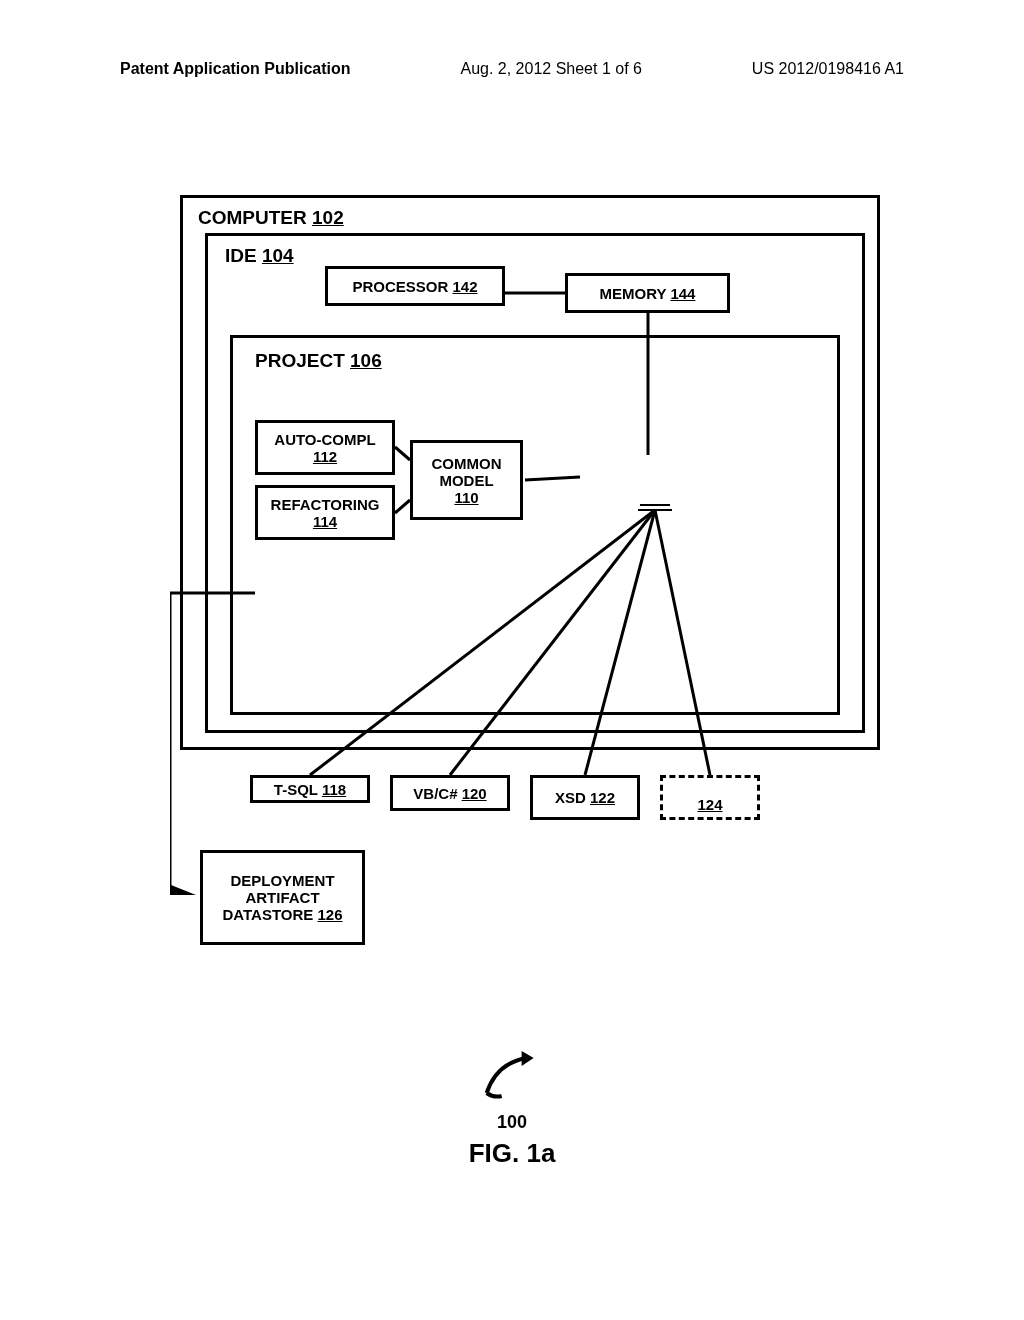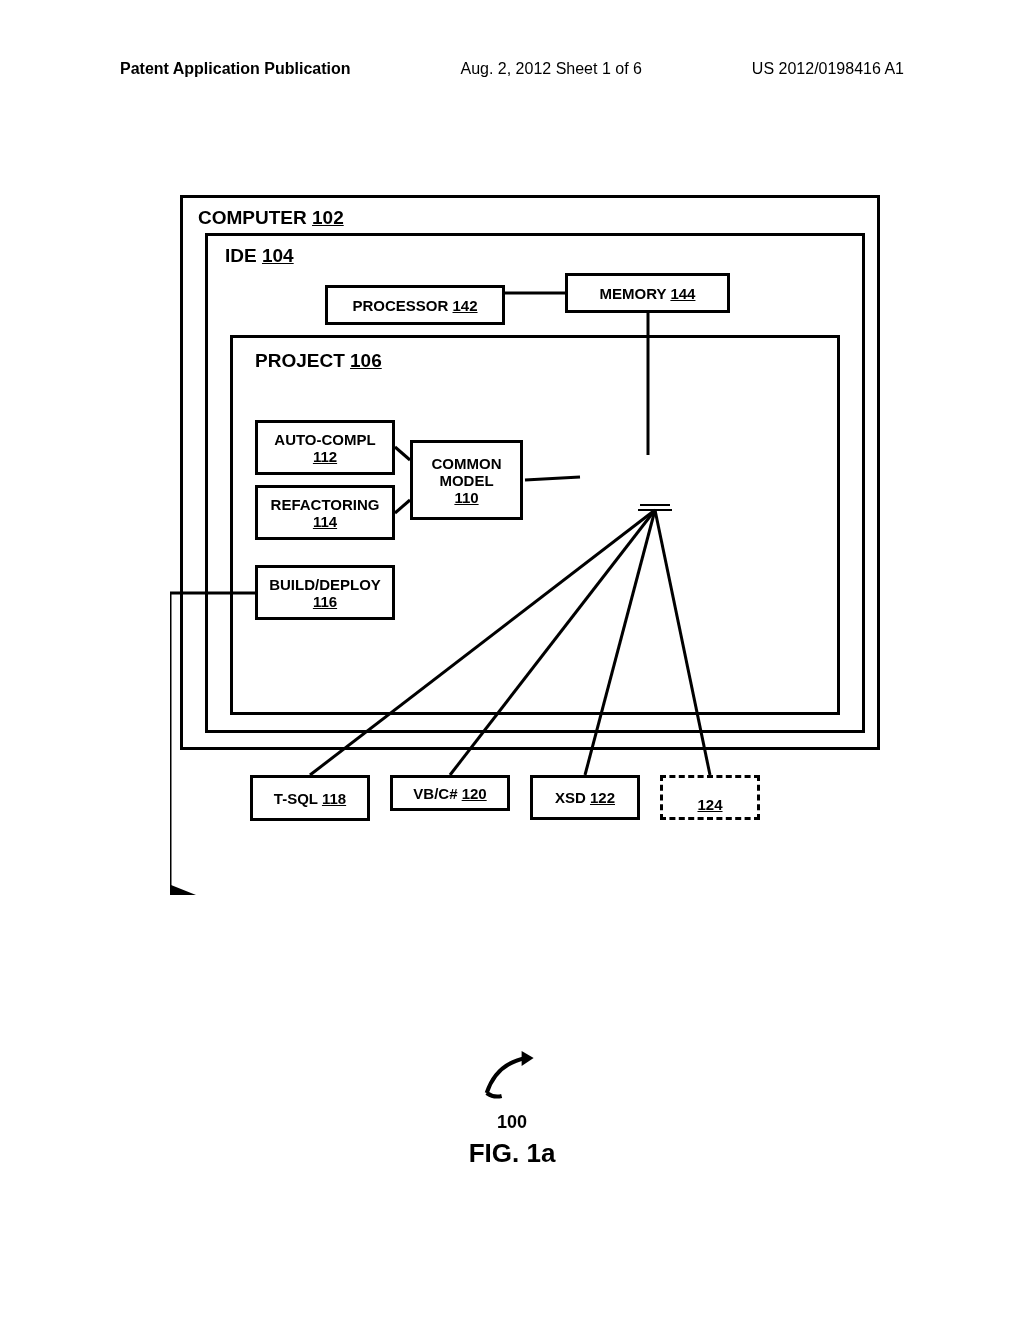--- a/index.html
+++ b/index.html
@@ -94,21 +94,21 @@
   <div class="label" style="left:28px; top:12px;">
     <span>COMPUTER</span> <span class="ref-num">102</span>
   </div>
 
   <div class="box" style="left:35px; top:38px; width:660px; height:500px; align-items:flex-start; justify-content:flex-start; padding:10px 15px;">
   </div>
   <div class="label" style="left:55px; top:50px;">
     <span>IDE</span> <span class="ref-num">104</span>
   </div>
 
-  <div class="box" style="left:155px; top:90px; width:180px; height:40px;">
+  <div class="box" style="left:155px; top:71px; width:180px; height:40px;">
     <div><span>PROCESSOR</span> <span class="ref-num">142</span></div>
   </div>
 
   <div class="box" style="left:395px; top:78px; width:165px; height:40px;">
     <div><span>MEMORY</span> <span class="ref-num">144</span></div>
   </div>
 
   <div class="box" style="left:60px; top:140px; width:610px; height:380px; align-items:flex-start; justify-content:flex-start; padding:10px 15px;">
   </div>
   <div class="label" style="left:85px; top:155px;">
@@ -118,51 +118,52 @@
   <div class="box" style="left:85px; top:225px; width:140px; height:55px;">
     <div>AUTO-COMPL</div>
     <div class="ref-num">112</div>
   </div>
 
   <div class="box" style="left:85px; top:290px; width:140px; height:55px;">
     <div>REFACTORING</div>
     <div class="ref-num">114</div>
   </div>
 
-  <div class="box" style="left:85px; top:370px; width:140px; height:55px;">
-    <div>BUILD/DEPLOY</div>
-    <div class="ref-num">116</div>
-  </div>
 
   <div class="box" style="left:240px; top:245px; width:113px; height:80px;">
     <div>COMMON</div>
     <div>MODEL</div>
     <div class="ref-num">110</div>
   </div>
 
 
   <div class="box dashed" style="left:430px; top:275px; width:150px; height:40px; z-index:-1; border-top:none; border-left:none;">
   </div>
 
-  <div class="box" style="left:80px; top:580px; width:120px; height:46px;">
+  <div class="box" style="left:80px; top:580px; width:120px; height:28px;">
     <div><span>T-SQL</span> <span class="ref-num">118</span></div>
   </div>
 
   <div class="box" style="left:220px; top:580px; width:120px; height:36px;">
     <div><span>VB/C#</span> <span class="ref-num">120</span></div>
   </div>
 
   <div class="box" style="left:360px; top:580px; width:110px; height:45px;">
     <div><span>XSD</span> <span class="ref-num">122</span></div>
   </div>
 
   <div class="box dashed" style="left:490px; top:580px; width:100px; height:45px;">
     <div class="ref-num">124</div>
   </div>
 
+  <div class="box" style="left:30px; top:655px; width:165px; height:95px;">
+    <div>DEPLOYMENT</div>
+    <div>ARTIFACT</div>
+    <div><span>DATASTORE</span> <span class="ref-num">126</span></div>
+  </div>
 
   <svg class="lines">
     <defs>
       <marker id="arrowhead" markerWidth="10" markerHeight="8" refX="9" refY="4" orient="auto">
         <polygon points="0 0, 10 4, 0 8" fill="black"></polygon>
       </marker>
     </defs>
 
     <line x1="335" y1="98" x2="395" y2="98" stroke="black" stroke-width="3"></line>
 

